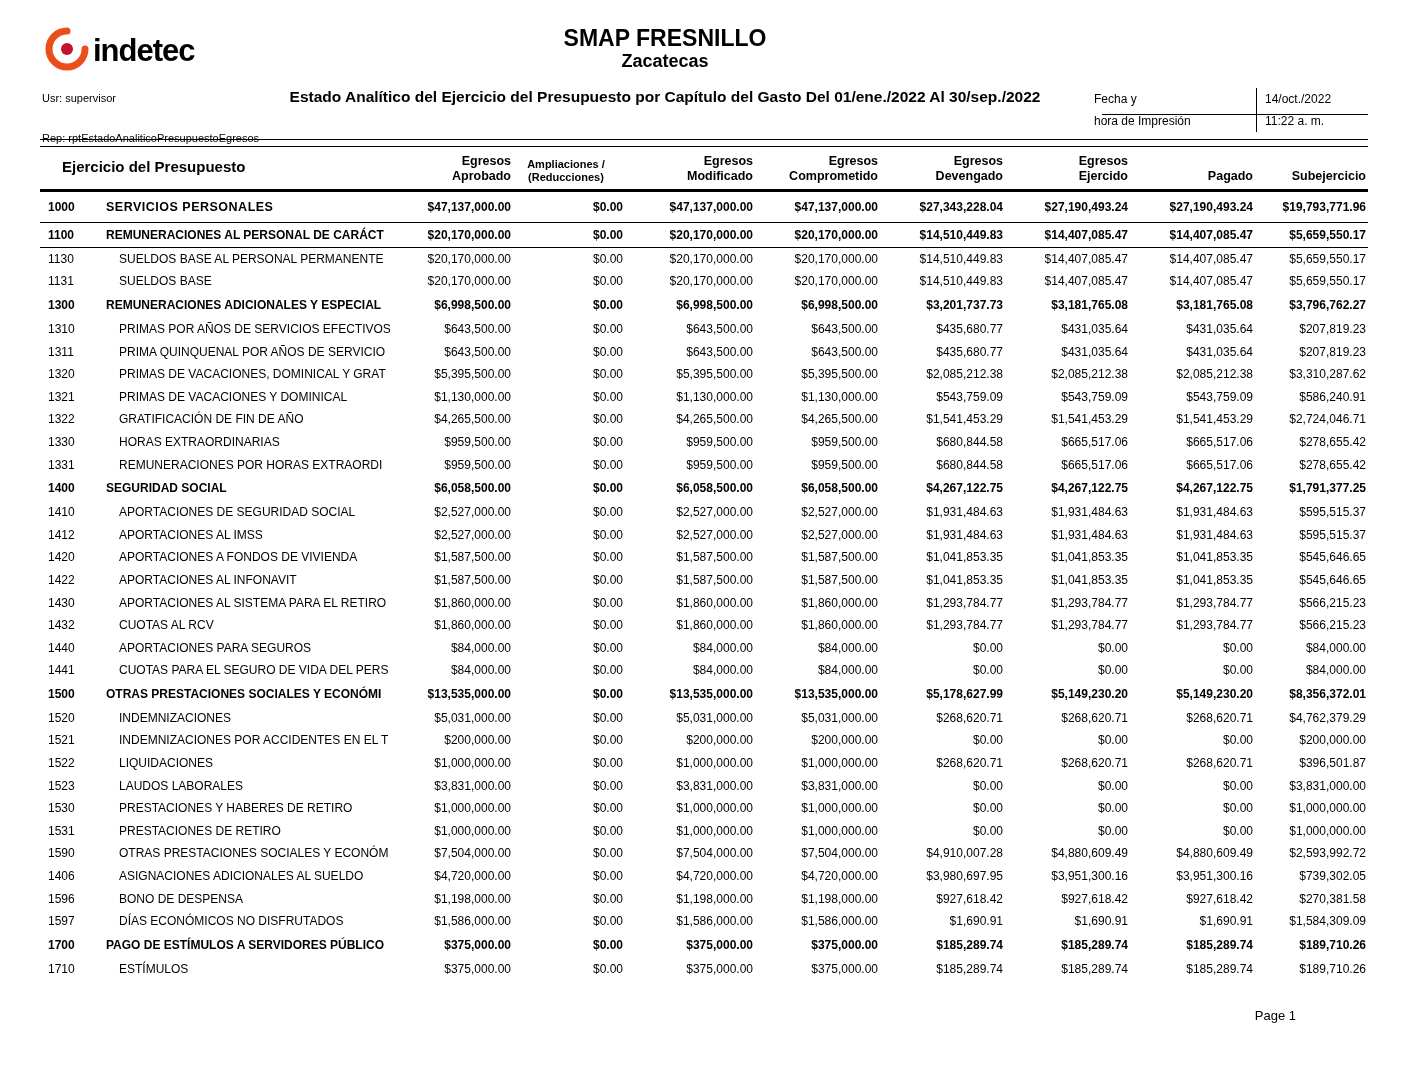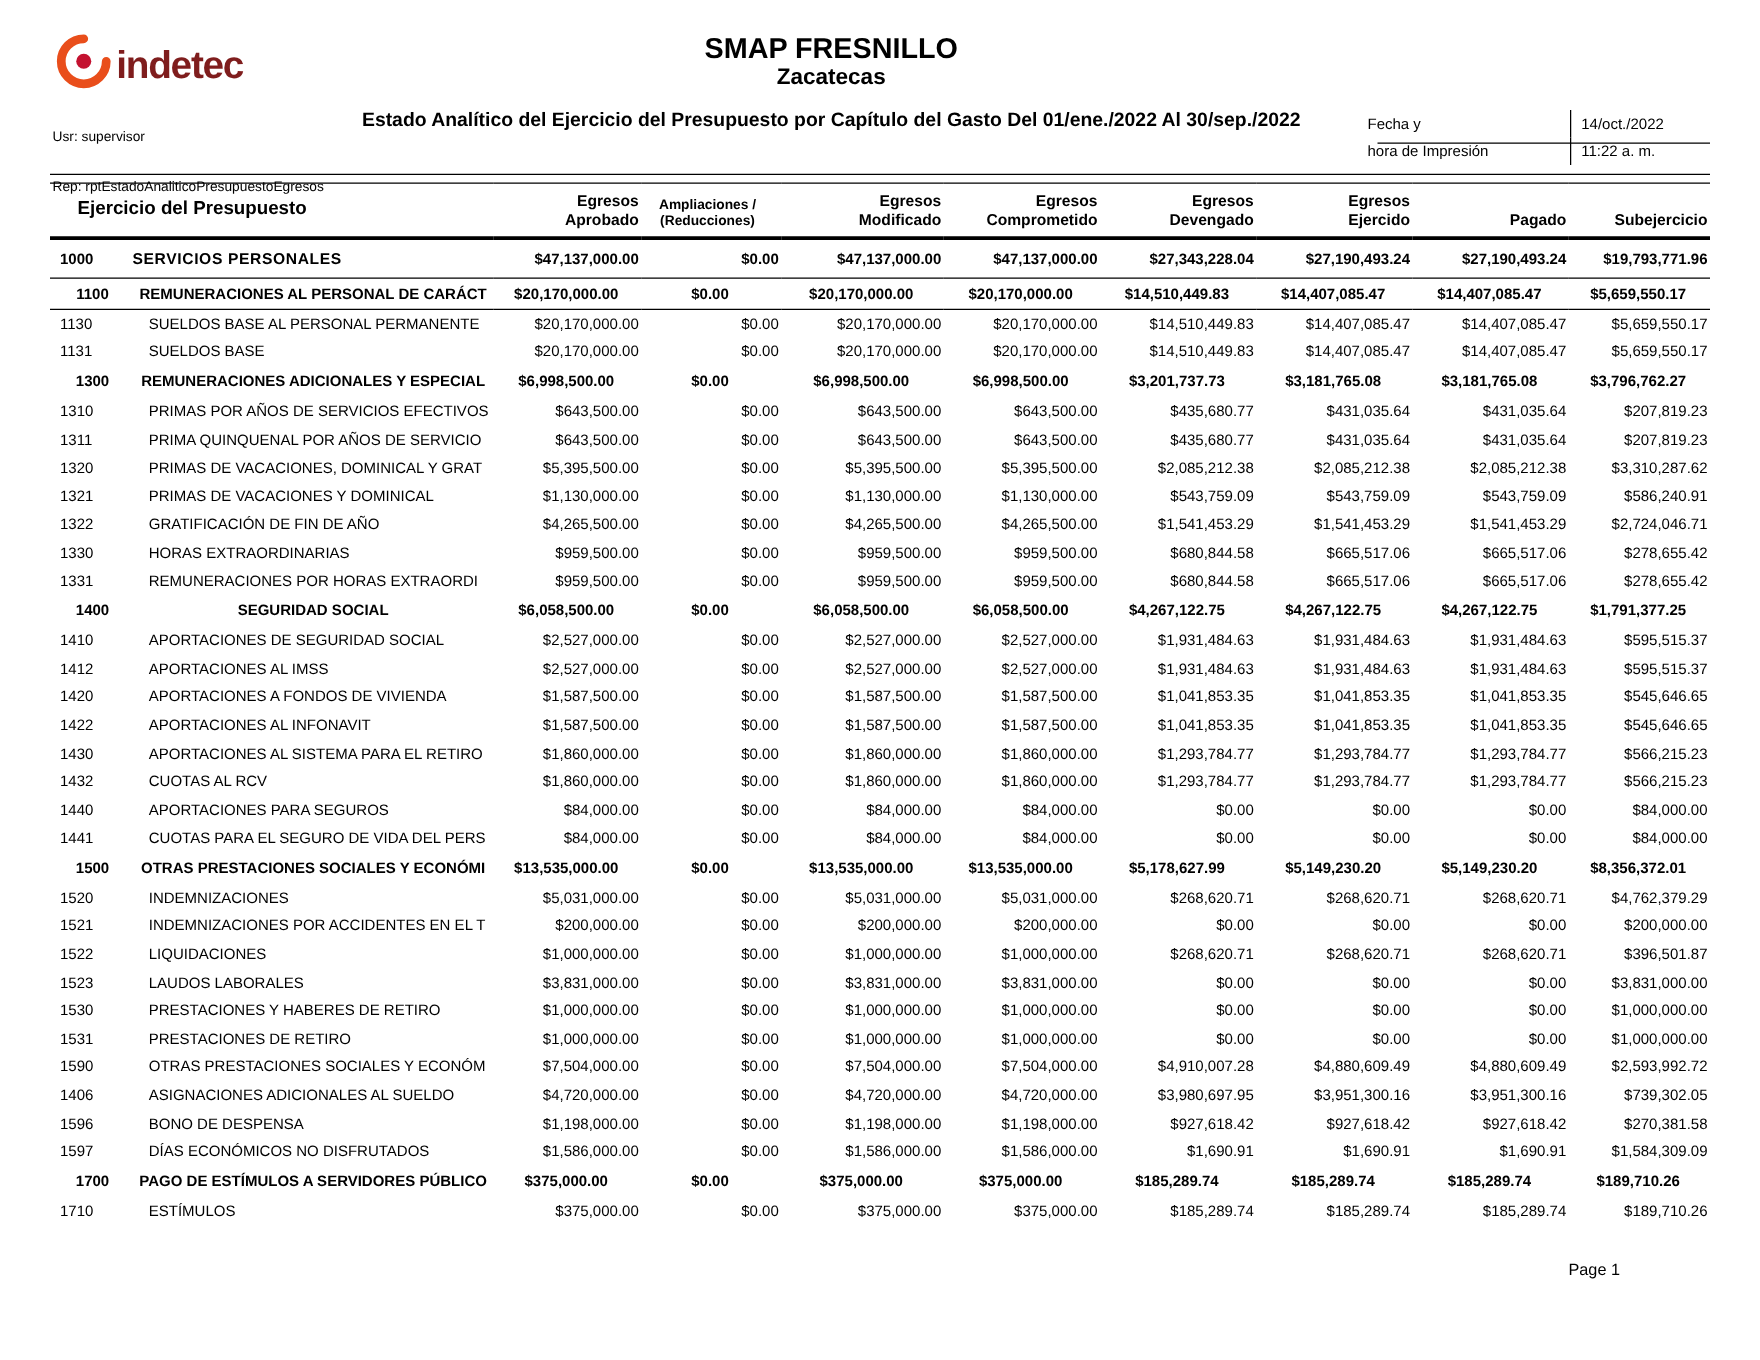--- a/index.html
+++ b/index.html
@@ -5,27 +5,27 @@
   * { box-sizing: border-box; }
   html,body { margin:0; padding:0; }
   body {
     width:1408px; height:1088px; background:#ffffff; color:#000;
     font-family:"Liberation Sans", sans-serif; position:relative; overflow:hidden;
   }
   .sheet { position:absolute; inset:0; }
 
   
   .logo { position:absolute; left:44px; top:26px; display:flex; align-items:center; gap:3px; }
-  .logo-text { font-size:31px; font-weight:bold; color:#7f1d1d; letter-spacing:-1px; }
+  .logo-text { font-size:31px; font-weight:bold; color:#000000; letter-spacing:-1px; }
   .titles { position:absolute; left:0; top:26px; width:1330px; text-align:center; }
   .org-name { font-size:23px; font-weight:bold; line-height:1.1; }
   .state-name { font-size:18px; font-weight:bold; line-height:1.2;text-align:center; }
   .report-title { font-size:15.5px; font-weight:bold; margin-top:15px; }
 
-  .meta-left { position:absolute; left:42px; top:104px; font-size:11px; }
+  .meta-left { position:absolute; left:42px; top:92px; font-size:11px; }
   .meta-left .rep-line { margin-top:28px; }
 
   .fecha-block { position:absolute; right:40px; top:88px; display:grid; grid-template-columns:162px 112px; font-size:12px; }
   .f-label { text-align:left; padding:4px 8px 4px 0; }
   .f-value { border-left:1.5px solid #000; padding:4px 0 4px 8px; }
 
   .rule-a { position:absolute; top:114px; left:1102px; right:40px; border-top:1px solid #000; }
   .rule-b { position:absolute; top:139px; left:40px;  right:40px; border-top:1px solid #000; }
 
   
@@ -34,21 +34,21 @@
   th.th-title { text-align:left; font-size:15px; vertical-align:middle; padding-left:22px; }
   th.th-num { text-align:right;margin-top:27px; }
   th.th-amp { text-align:center; font-size:11px; padding-right:6px; }
 
   tbody td { font-size:12px; height:22.6px; padding:0; white-space:nowrap; overflow:hidden; }
   td.code { padding-left:8px; }
   td.desc { padding-left:6px; }
   td.num  { text-align:right; padding-right:2px; }
   tr.chapter td { font-weight:bold; height:32px; }
   tr.chapter td.desc { font-size:12.5px; letter-spacing:.5px; }
-  tr.concept td { font-weight:bold; height:25px;text-align:center; }
+  tr.concept td { font-weight:bold; height:25px; }
   tr.detail td.desc { padding-left:19px; }
   tr.rule td { border-bottom:1.3px solid #000; }
 
   .page-footer { position:absolute; right:112px; top:1008px; font-size:13px; }
 </style>
 </head>
 <body>
 
 <div class="sheet">
 

